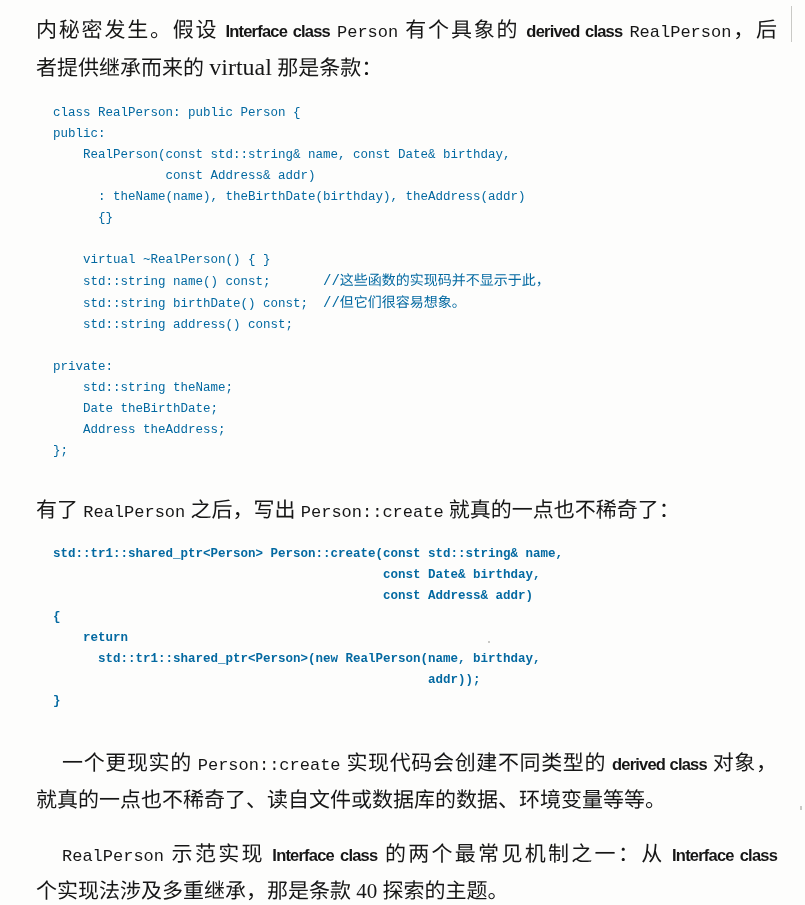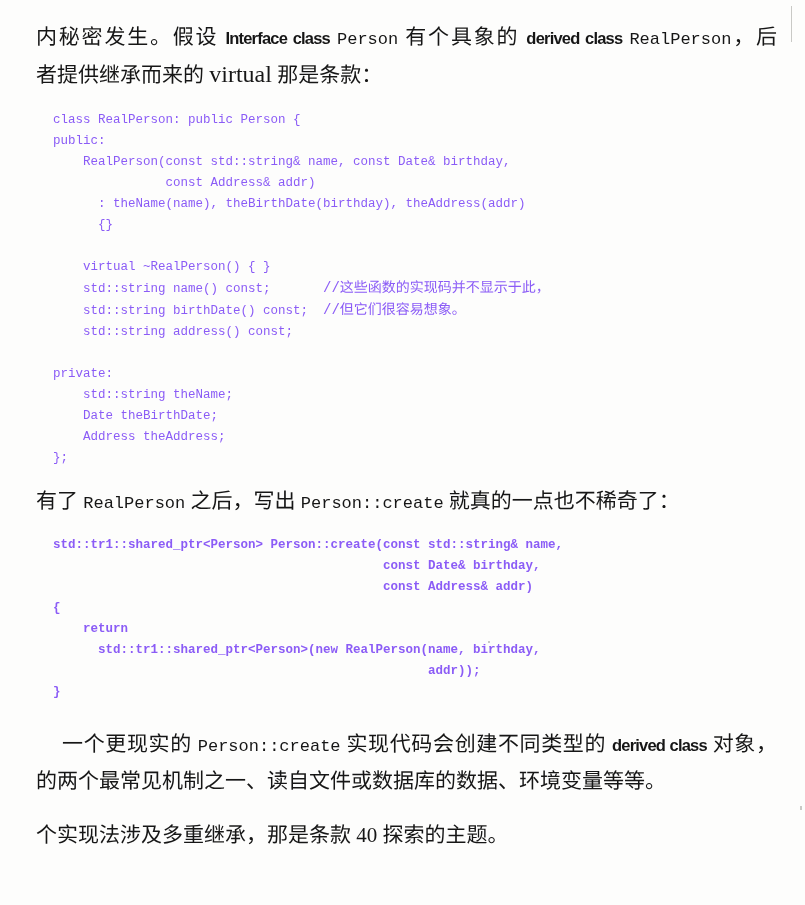--- a/index.html
+++ b/index.html
@@ -40,31 +40,31 @@
   }
   .en { font-size: 24px; }
 
   
   pre.code {
     margin: 0;
     margin-left: 17px;
     font-family: "Liberation Mono", "DejaVu Sans Mono", monospace;
     font-size: 12.5px;
     line-height: 21px;
-    color: #8b5cf6;
+    color: #0369a1;
     white-space: pre;
   }
   pre.code .comment { font-size: 14px; }
 
   
-  #para-1  { margin-top: 7px; }
+  #para-1  { margin-top: 0; }
   #code-1  { margin-top: 17px; }
-  #para-2  { margin-top: 15px; }
+  #para-2  { margin-top: 31px; }
   #code-2  { margin-top: 14px; font-weight: bold; }
-  #para-3  { margin-top: 24px; }
+  #para-3  { margin-top: 34px; }
   #para-4  { margin-top: 19px; }
 
   
   .artifact { position: absolute; background: #c9c9c6; }
   .artifact.v1 { left: 791px; top: 6px;  width: 1px; height: 36px; }
   .artifact.v2 { left: 800px; top: 806px; width: 2px; height: 4px; }
   .artifact.s1 { left: 488px; top: 641px; width: 2px; height: 2px; }
 </style>
 </head>
 <body>
@@ -104,23 +104,24 @@
 <span class="code">                                            const Address&amp; addr)</span>
 <span class="code">{</span>
 <span class="code">    return</span>
 <span class="code">      std::tr1::shared_ptr&lt;Person&gt;(new RealPerson(name, birthday,</span>
 <span class="code">                                                  addr));</span>
 <span class="code">}</span>
 </pre>
 
   <div id="para-3" class="para">
       <div class="tline just ind"><span class="cn">一个更现实的 </span><span class="mono">Person::create</span><span class="cn"> 实现代码会创建不同类型的 </span><span class="term">derived class</span><span class="cn"> 对象，</span></div>
-      <div class="tline"><span class="cn">的两个最常见机制之一、读自文件或数据库的数据、环境变量等等。</span></div>
+      <div class="tline"><span class="cn">就真的一点也不稀奇了、读自文件或数据库的数据、环境变量等等。</span></div>
     </div>
 
   <div id="para-4" class="para">
+      <div class="tline just ind"><span class="mono">RealPerson</span><span class="cn"> 示范实现 </span><span class="term">Interface class</span><span class="cn"> 的两个最常见机制之一：从 </span><span class="term">Interface class</span></div>
       <div class="tline"><span class="cn">个实现法涉及多重继承，那是条款 40 探索的主题。</span></div>
     </div>
 
   <div class="artifact v1"></div>
   <div class="artifact v2"></div>
   <div class="artifact s1"></div>
 </div>
 
 </body></html>

